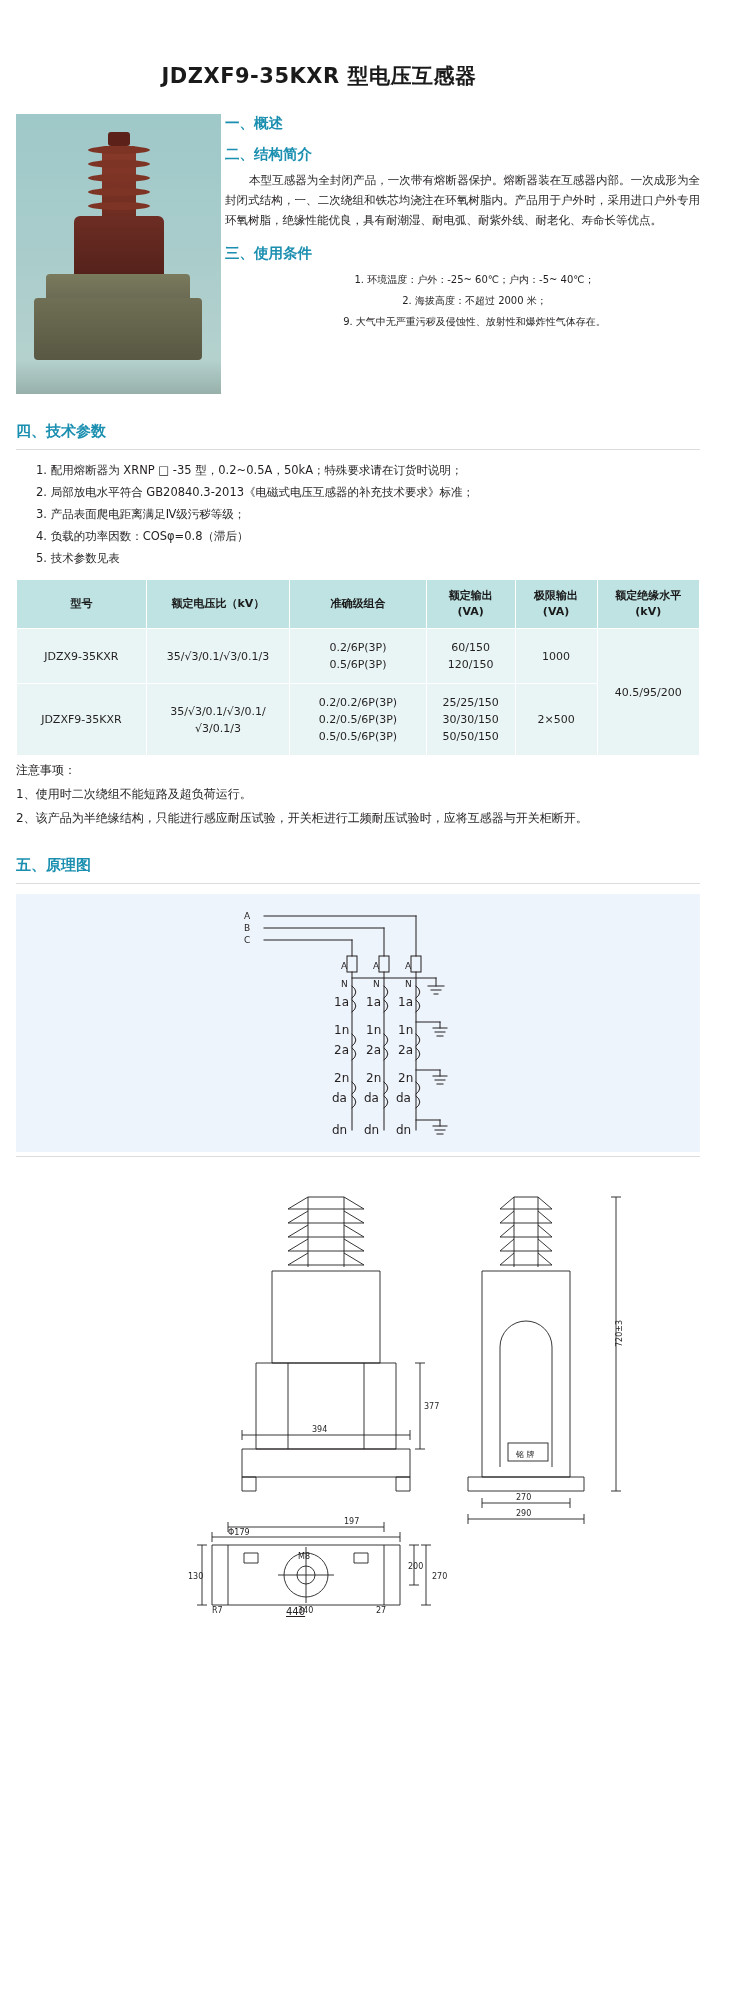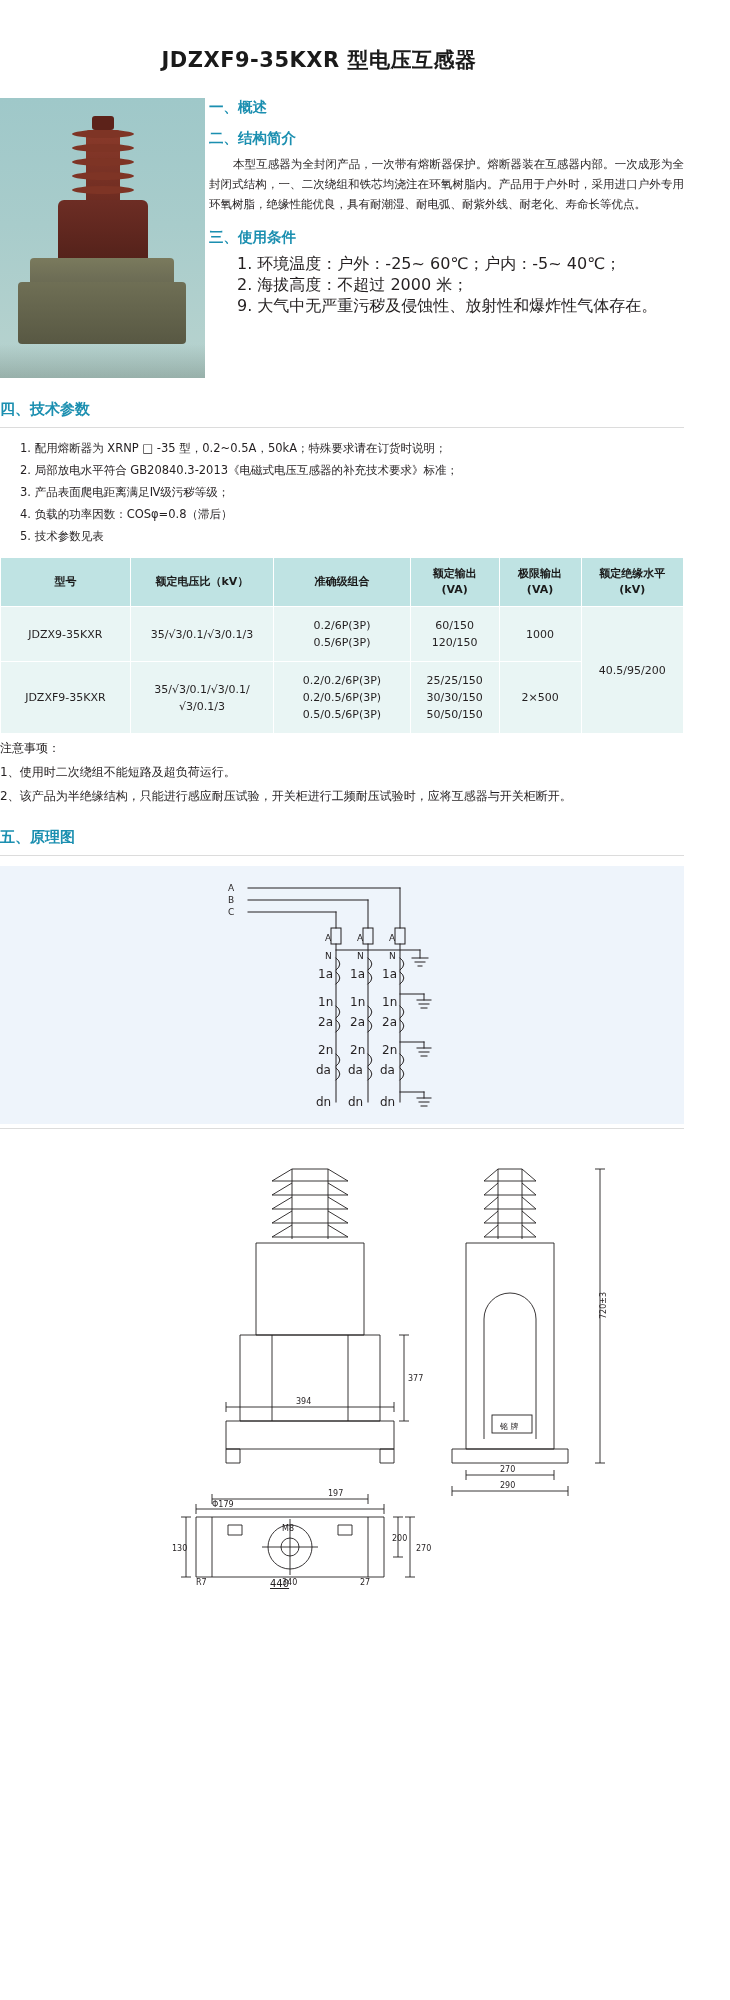--- a/index.html
+++ b/index.html
@@ -3,21 +3,21 @@
 <meta charset="utf-8">
 <style>
   html,body{margin:0;padding:0;}
   body{
     width:730px;
     background:#ffffff;
     font-family:"DejaVu Sans","Liberation Sans",sans-serif;
     color:#231f20;
     -webkit-font-smoothing:antialiased;
   }
-  .page{width:638px;min-height:2000px;position:relative;padding:0;box-sizing:border-box;}
+  .page{width:638px;min-height:2000px;position:relative;padding:16px;box-sizing:border-box;}
   .title{
     text-align:center;
     font-size:21px;
     font-weight:bold;
     letter-spacing:0.5px;
     padding:46px 0 8px 0;
     color:#1a1a1a;
   }
   .content{width:684px;margin:0 auto;}
   .hero{
@@ -77,25 +77,25 @@
     margin:0 0 14px 0;
     text-align:justify;
     text-indent:24px;
     color:#231f20;
   }
   .hero-text h2.sec{margin-top:0;}
   .hero-text .blk{margin-bottom:12px;}
   .hero-text .blk+.blk{margin-top:10px;}
   ol.cond{
     margin:4px;padding:0 0 0 2px;list-style:none;
-    font-size:16px;line-height:21px;
+    font-size:10px;line-height:21px;text-align:center;
   }
   ol.cond li{padding-left:22px;position:relative;}
   .section-head{
-    color:#1b8fb0;font-size:15px;font-weight:bold;margin:22px 0 8px 0;
+    color:#1b8fb0;font-size:15px;font-weight:bold;margin:28px 0 8px 0;
   }
   .section-rule{height:1px;background:#dcdcdc;margin:4px 0 10px 0;}
   ol.specs{
     margin:0;padding:0;list-style:none;font-size:11.5px;line-height:21px;
   }
   ol.specs li{padding-left:20px;position:relative;margin-bottom:1px;}
   table.params{
     width:100%;border-collapse:collapse;margin-top:10px;
     font-size:11px;
   }

